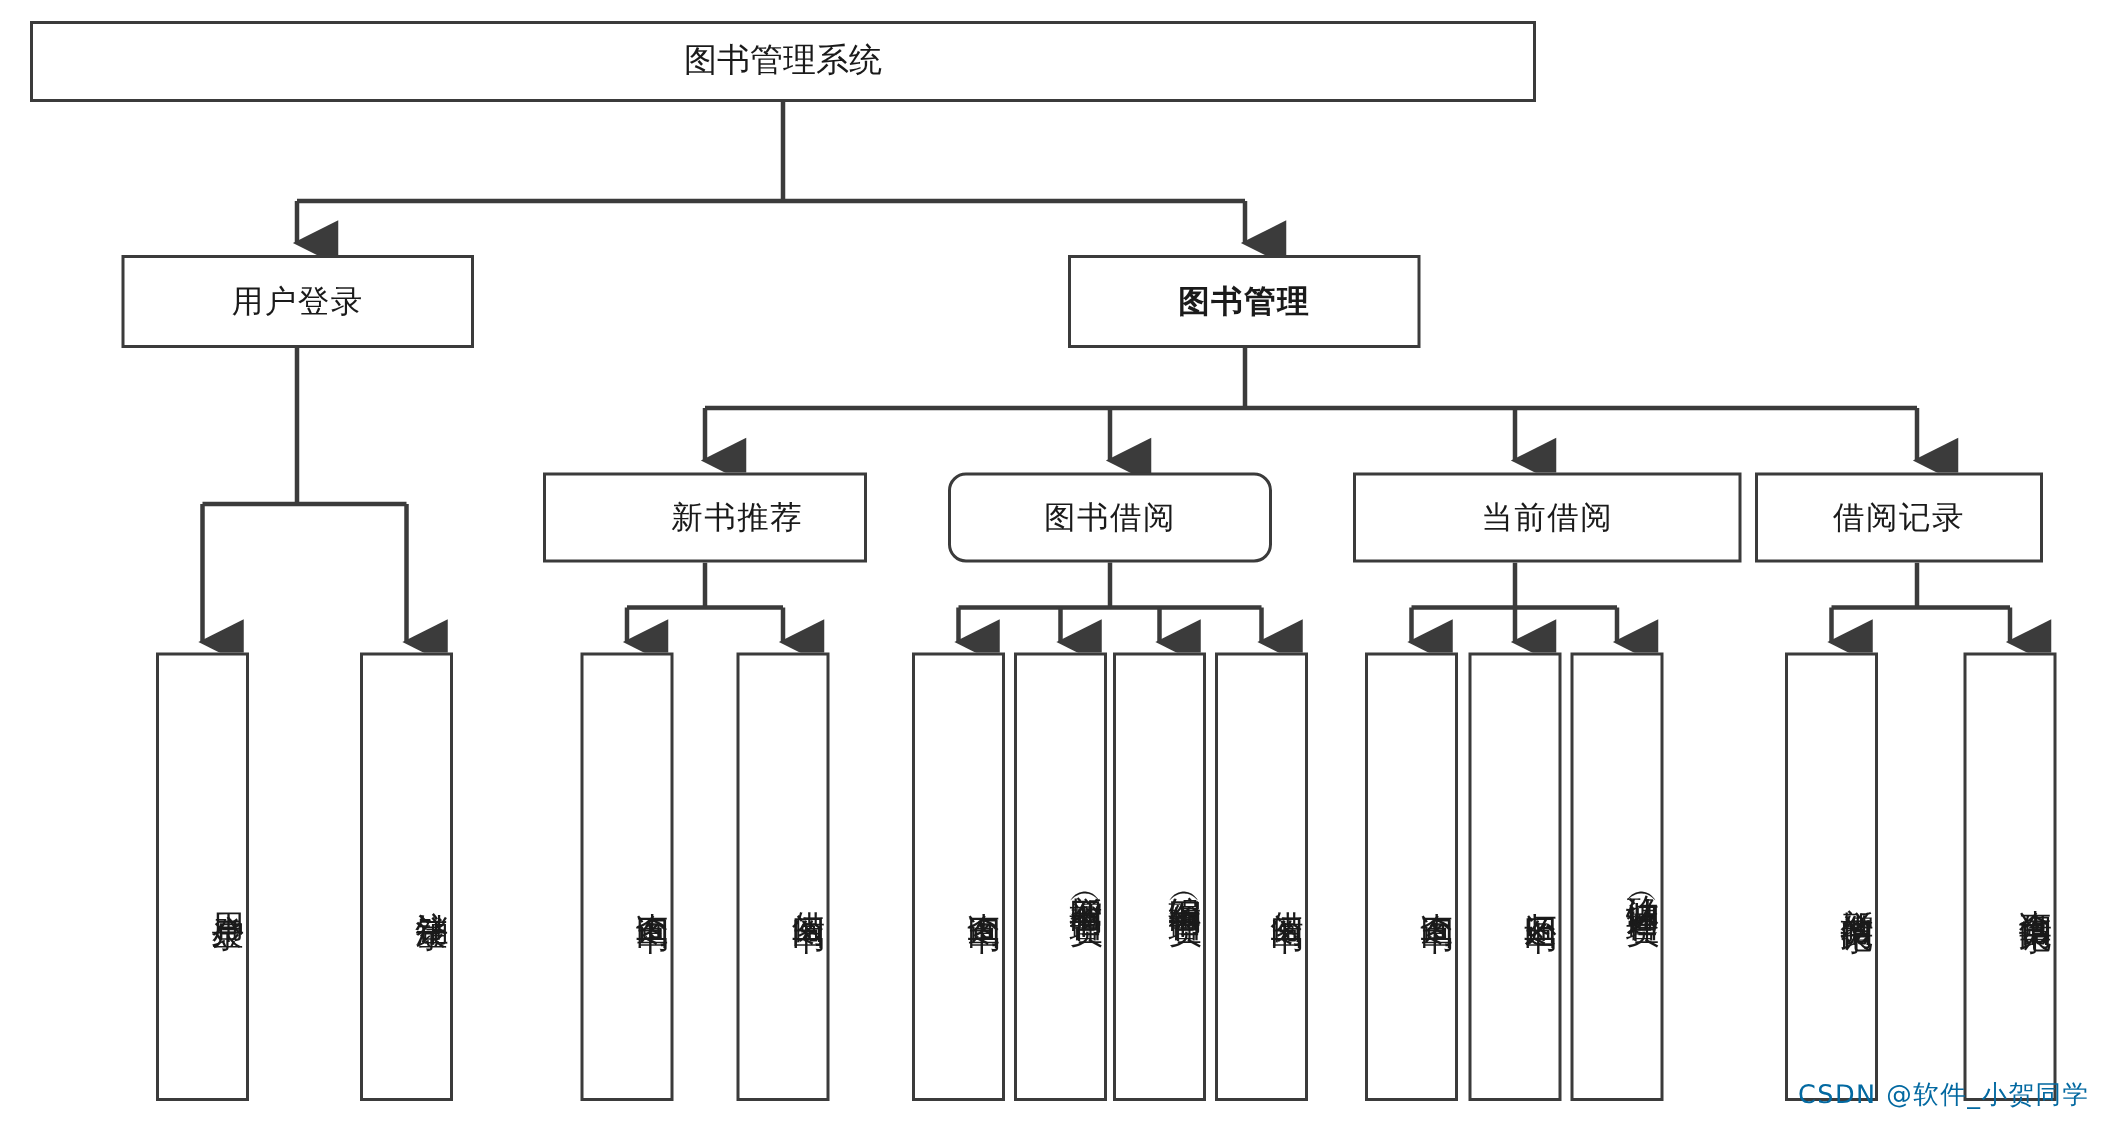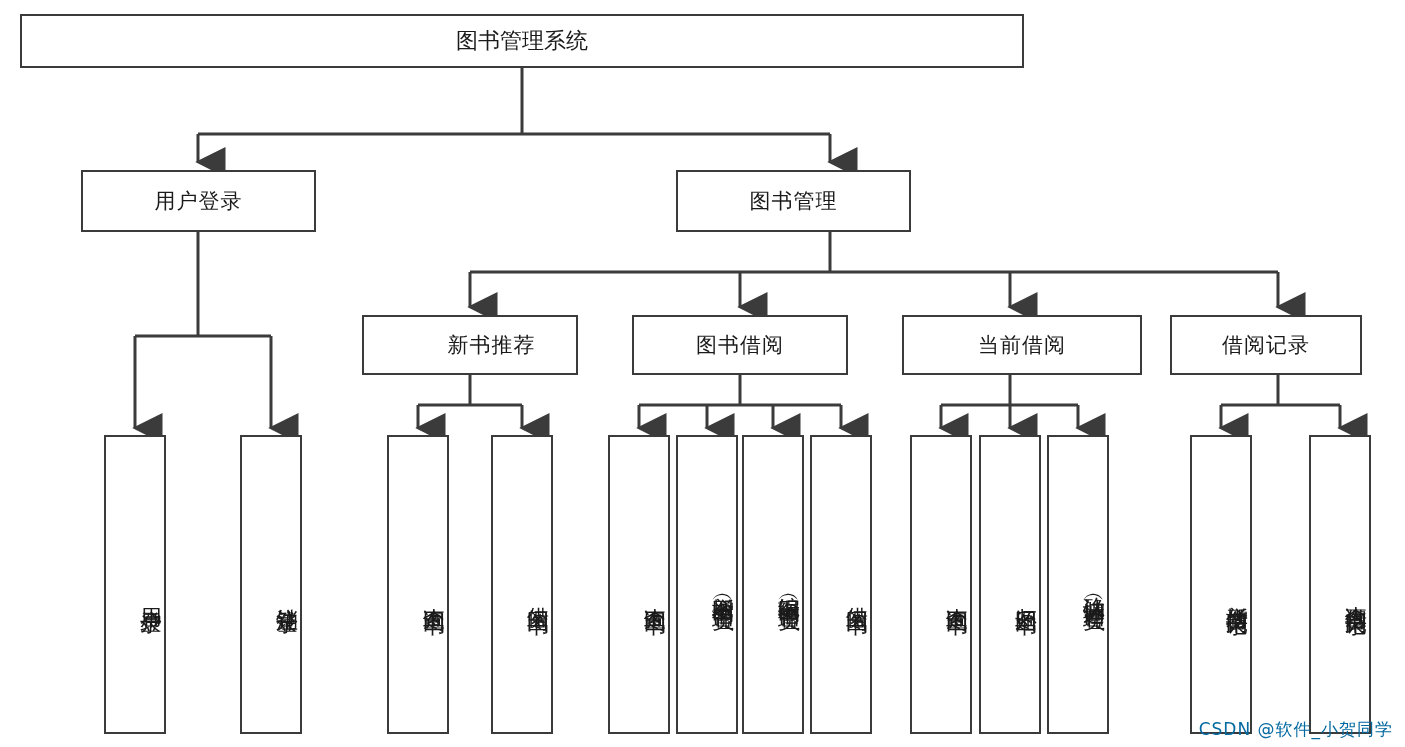--- a/index.html
+++ b/index.html
@@ -105,31 +105,31 @@
     </g>
   </svg>
 
   <div class="node root" style="left:20px;top:14px;width:1004px;height:54px;">
     <span class="label">图书管理系统</span>
   </div>
 
   <div class="node h" style="left:81px;top:170px;width:235px;height:62px;">
     <span class="label">用户登录</span>
   </div>
-  <div class="node h" style="left:676px;top:170px;width:235px;height:62px;">
+  <div class="node h" style="left:712px;top:170px;width:235px;height:62px;font-weight:bold;">
     <span class="label">图书管理</span>
   </div>
 
   <div class="node h" style="left:362px;top:315px;width:216px;height:60px;padding-left:43px;">
     <span class="label">新书推荐</span>
   </div>
-  <div class="node h" style="left:632px;top:315px;width:216px;height:60px;">
+  <div class="node h" style="left:632px;top:315px;width:216px;height:60px;border-radius:12px;">
     <span class="label">图书借阅</span>
   </div>
-  <div class="node h" style="left:902px;top:315px;width:240px;height:60px;">
+  <div class="node h" style="left:902px;top:315px;width:259px;height:60px;">
     <span class="label">当前借阅</span>
   </div>
   <div class="node h" style="left:1170px;top:315px;width:192px;height:60px;">
     <span class="label">借阅记录</span>
   </div>
 
   <div class="node v" style="left:104px;top:435px;width:62px;height:299px;">
     <span class="label">用户登录</span>
   </div>
   <div class="node v" style="left:240px;top:435px;width:62px;height:299px;">

